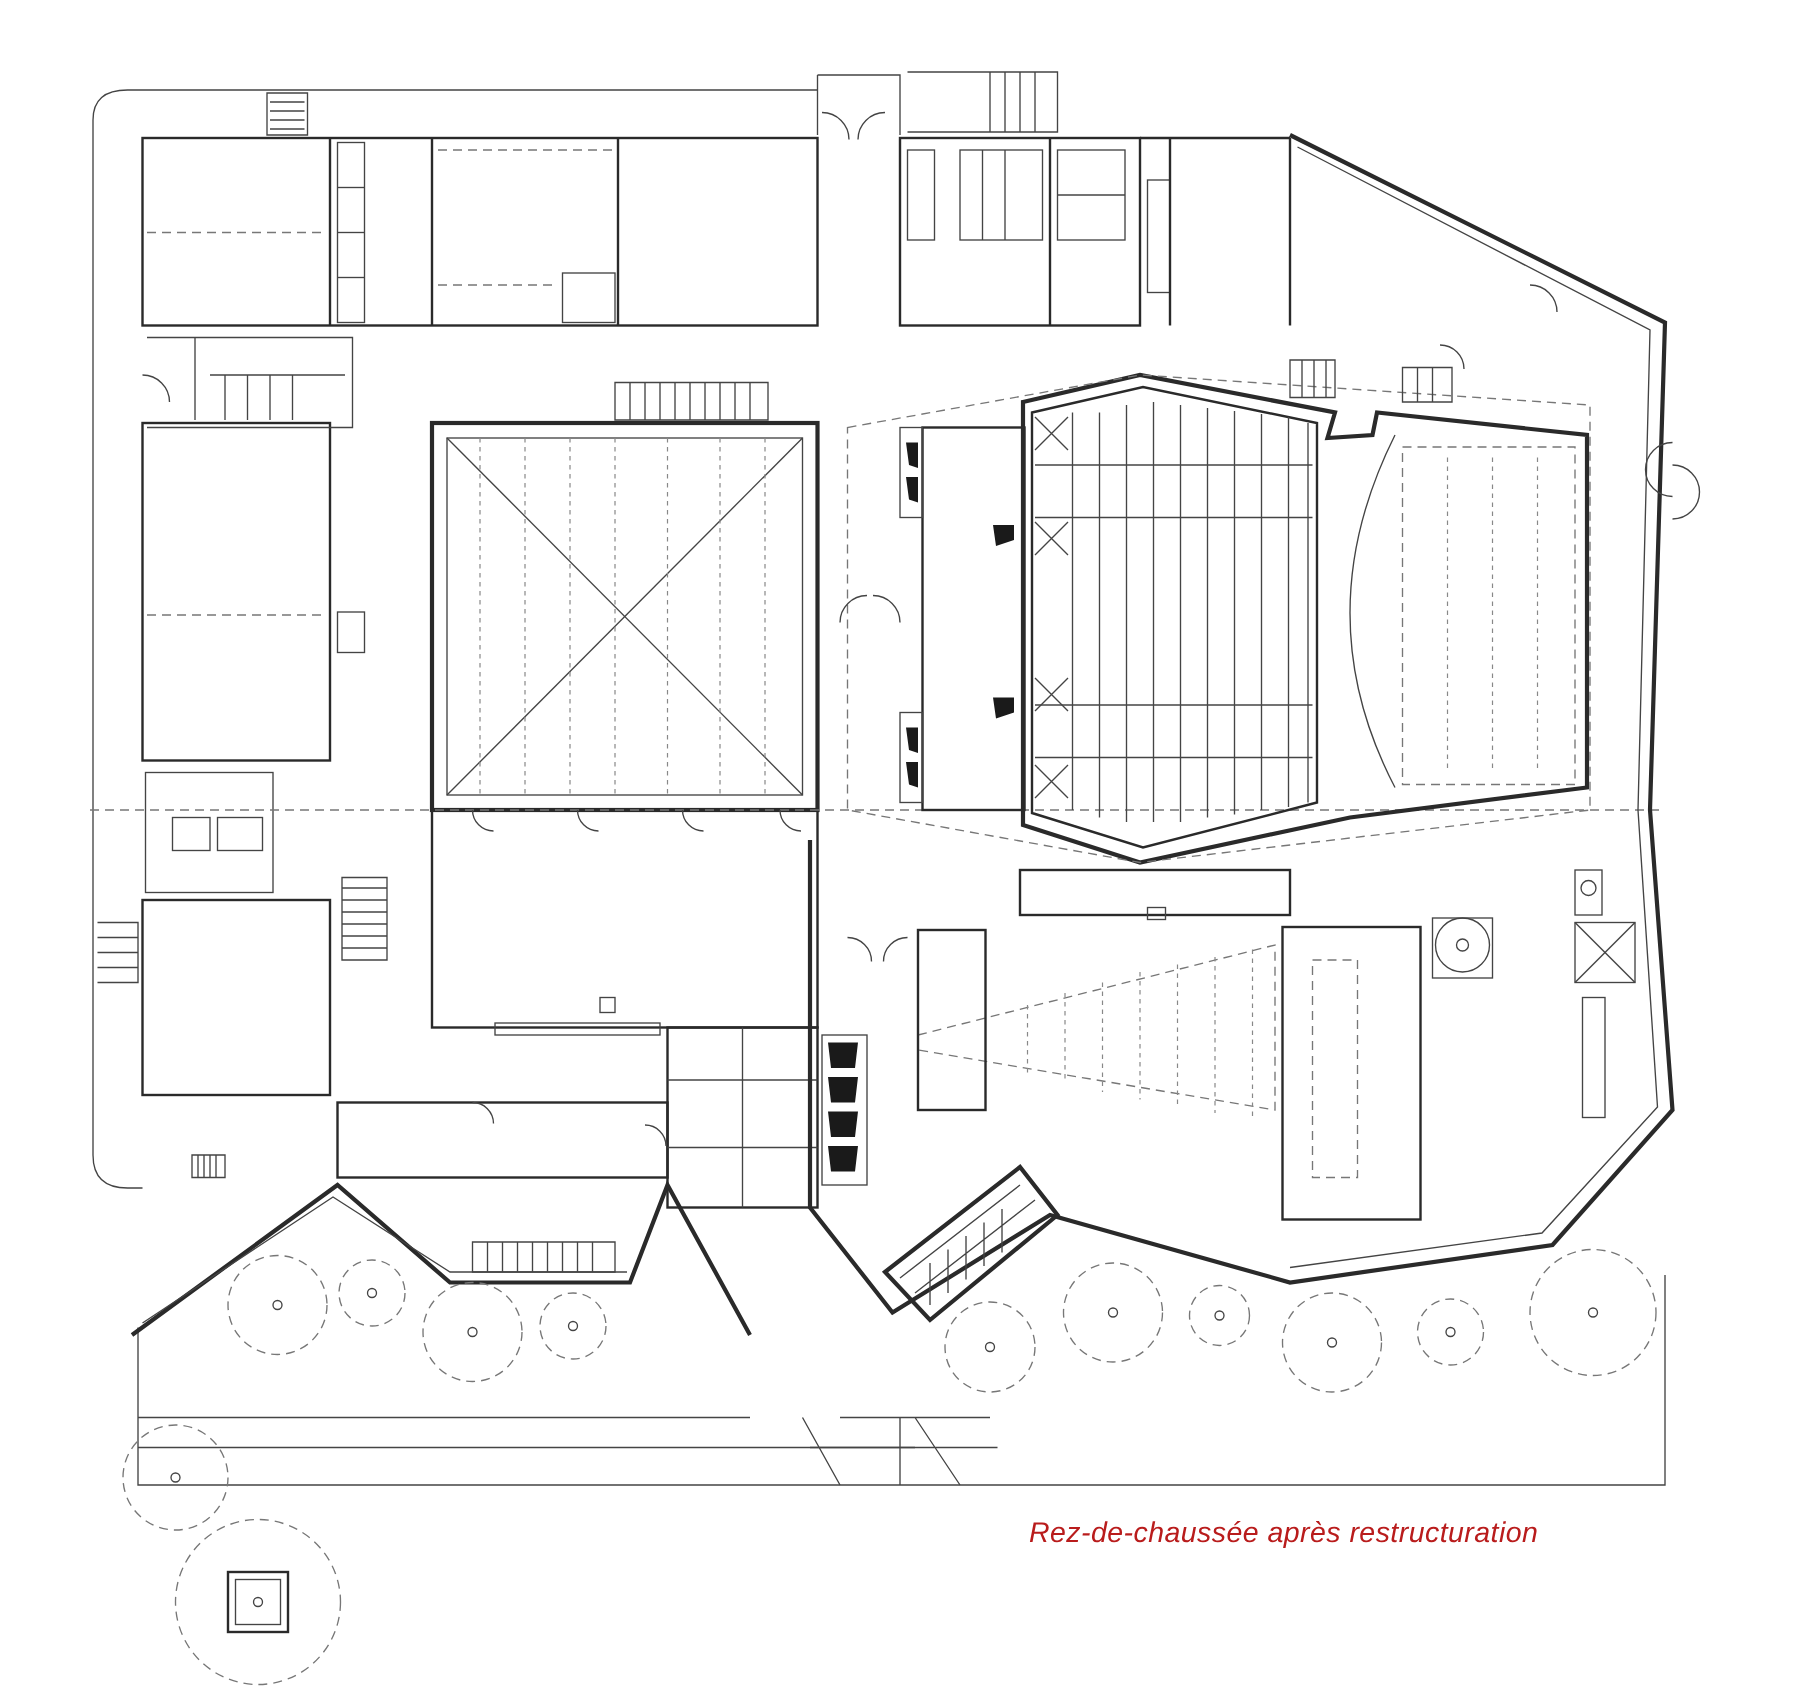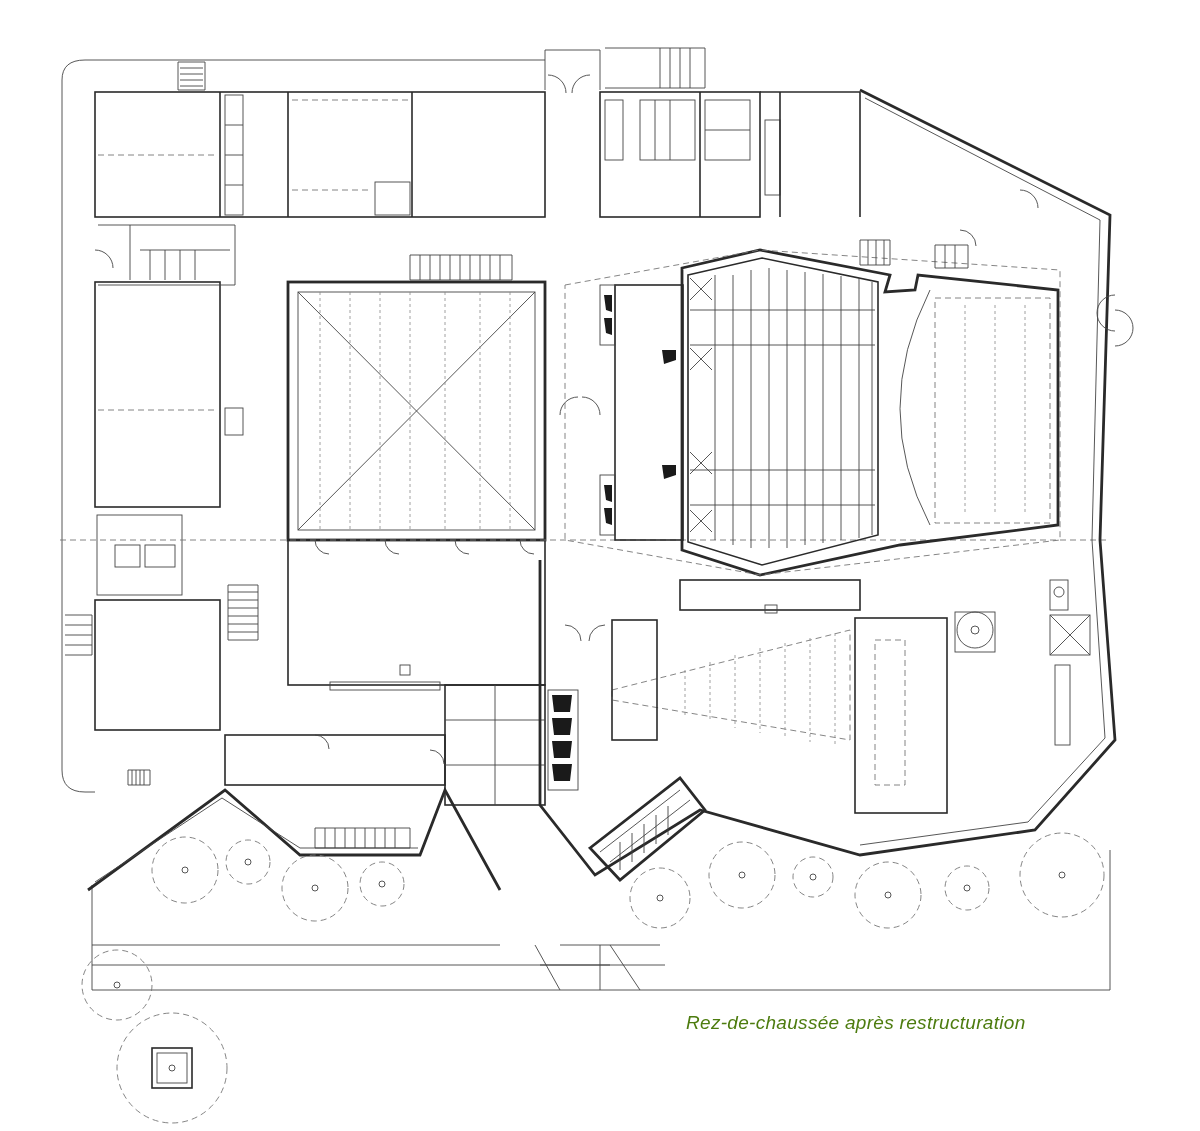--- a/index.html
+++ b/index.html
@@ -7,21 +7,21 @@
     #plan { position: absolute; left: 0; top: 0; width: 1200px; height: 1131px; }
     .w { fill: none; stroke: #2a2a2a; stroke-width: 1.6; }
     .wt { fill: none; stroke: #2a2a2a; stroke-width: 2.8; }
     .t { fill: none; stroke: #444; stroke-width: 0.9; }
     .d { fill: none; stroke: #777; stroke-width: 0.9; stroke-dasharray: 6 4; }
     .ds { fill: none; stroke: #888; stroke-width: 0.8; stroke-dasharray: 3 3; }
     .fill { fill: #1a1a1a; stroke: none; }
     .caption {
       position: absolute; left: 686px; top: 1012px;
       font-family: "Liberation Sans", sans-serif; font-style: italic;
-      font-size: 19px; color: #4d7c0f; letter-spacing: 0.3px; white-space: nowrap;
+      font-size: 19px; color: #b91c1c; letter-spacing: 0.3px; white-space: nowrap;
     }
   </style>
 </head>
 <body>
 
 <svg id="plan" viewBox="0 0 1200 1131" xmlns="http://www.w3.org/2000/svg">
 
   <g>
     <path class="t" d="M85 60 H545 M62 80 Q62 60 85 60 M62 80 V770 Q62 792 85 792 H95"></path>
     <path class="t" d="M92 885 V990 H1110 V850"></path>

